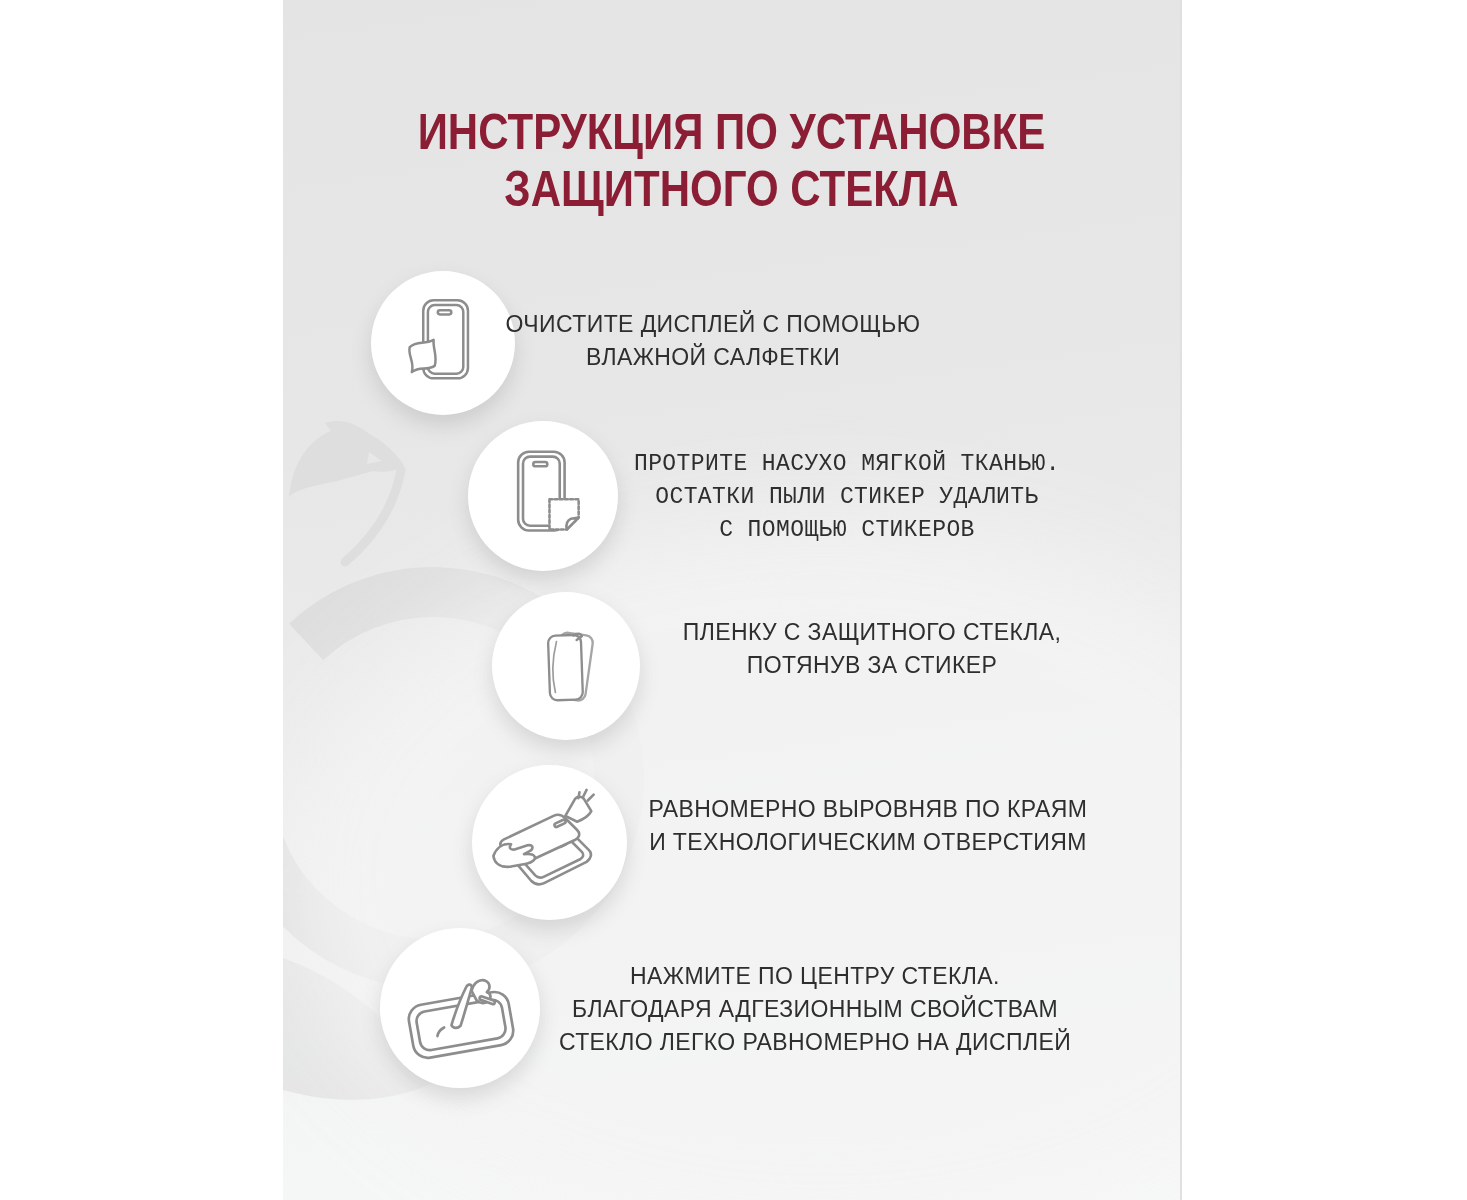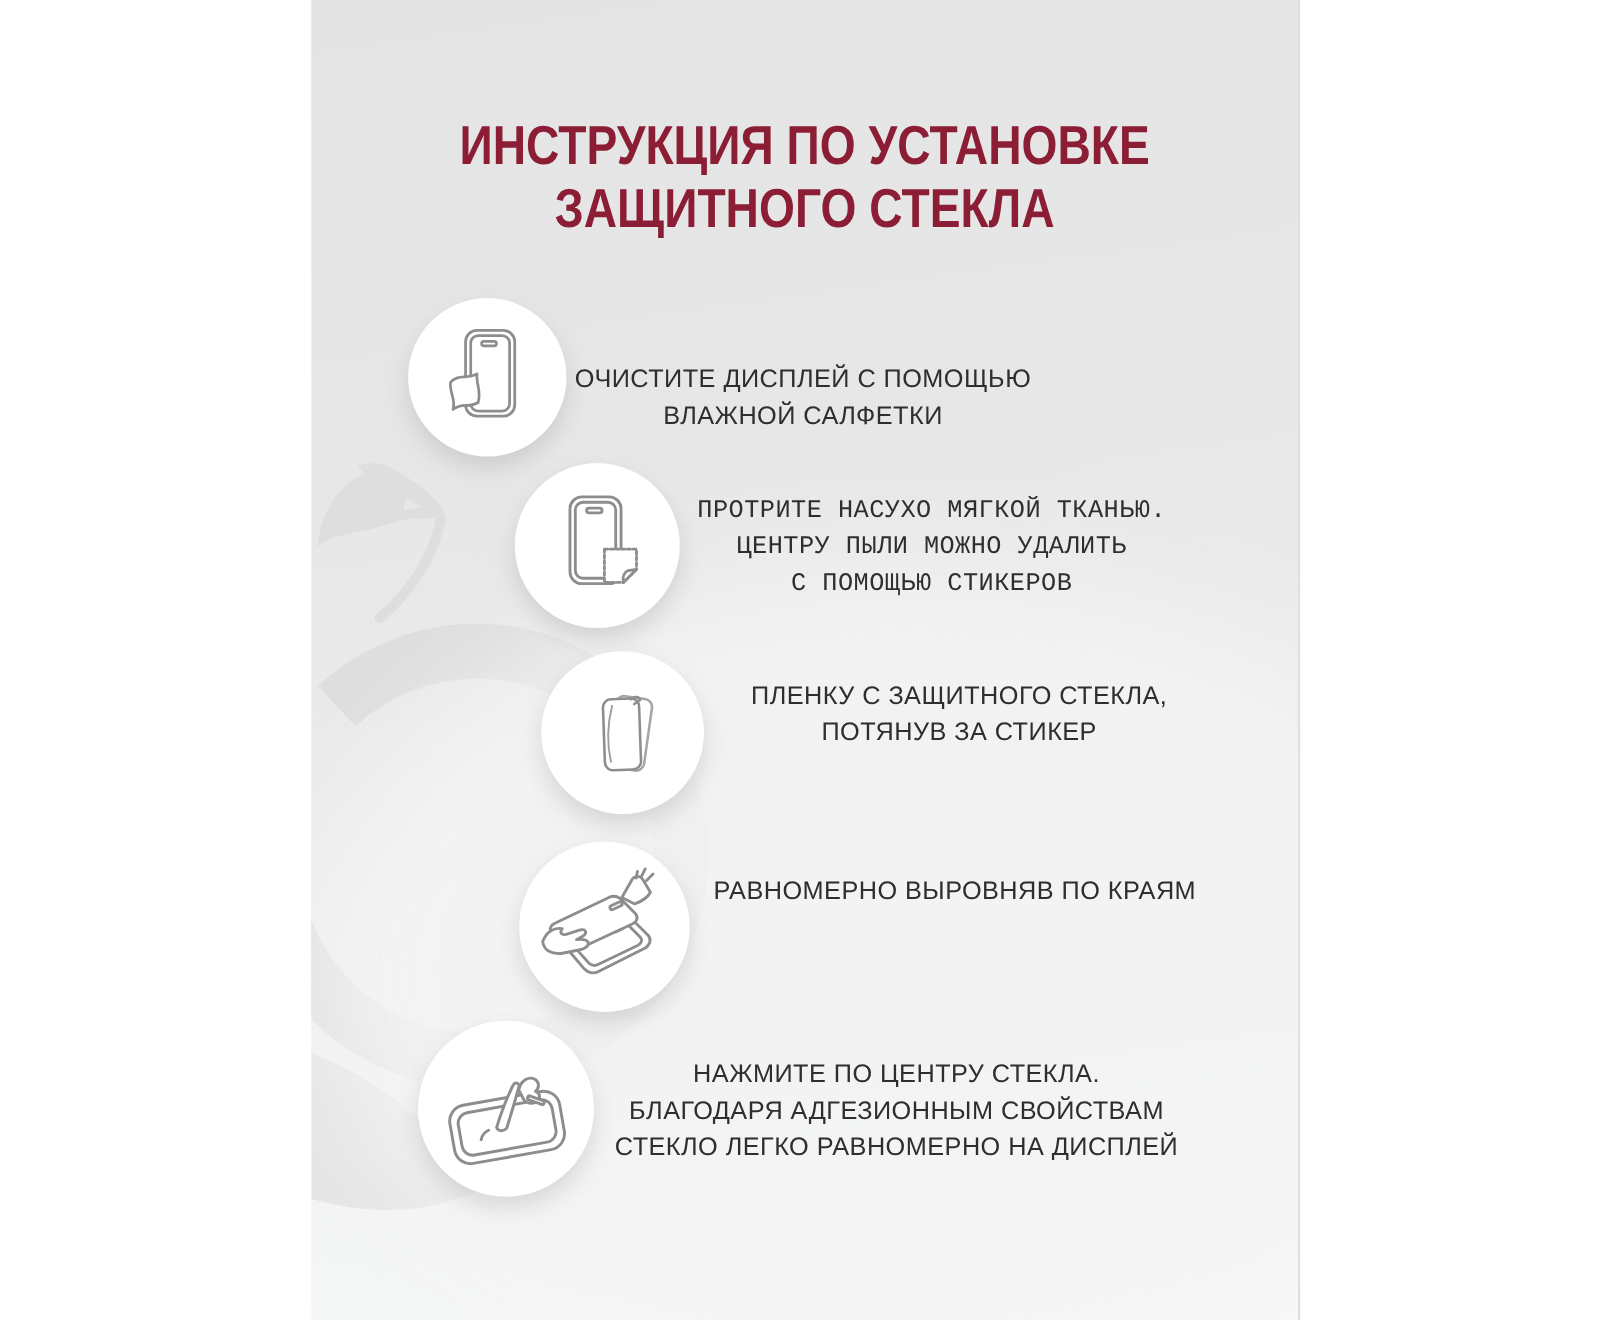--- a/index.html
+++ b/index.html
@@ -84,39 +84,39 @@
   <div class="step-circle" style="left:371px;top:271px;width:144px;height:144px;">
     <svg width="104" height="104" viewBox="0 0 100 100">
       <g fill="none" stroke="#8d8d8d" stroke-width="2.4" stroke-linejoin="round" stroke-linecap="round">
         <rect x="31" y="9" width="43" height="75" rx="10"></rect>
         <rect x="35.5" y="13.5" width="34" height="66" rx="6.5"></rect>
         <rect x="45" y="18.5" width="13" height="4" rx="2"></rect>
         <path d="M18,54 C25,47 32,52 41,47 C40,55 45,63 42,72 C34,77 28,72 20,78 C23,69 16,62 18,54 Z" fill="#ffffff"></path>
       </g>
     </svg>
   </div>
-  <div class="step-text" style="left:730px;top:308px;margin-top:20px;">
+  <div class="step-text" style="left:713px;top:308px;">
     <span>ОЧИСТИТЕ ДИСПЛЕЙ С ПОМОЩЬЮ</span>
     <span>ВЛАЖНОЙ САЛФЕТКИ</span>
   </div>
 
   <div class="step-circle" style="left:468px;top:421px;width:150px;height:150px;">
     <svg width="108" height="108" viewBox="0 0 100 100">
       <g fill="none" stroke="#8d8d8d" stroke-width="2.4" stroke-linejoin="round" stroke-linecap="round">
         <rect x="27" y="9" width="43" height="73" rx="10"></rect>
         <rect x="31.5" y="13.5" width="34" height="64" rx="6.5"></rect>
         <rect x="41" y="18.5" width="13" height="4" rx="2"></rect>
         <path d="M56,53 H83 V70 L72,81 H56 Z" fill="#ffffff" stroke-dasharray="2.6 2.2"></path>
         <path d="M83,70 L72,81 Q70.5,73.5 76,71 Z" fill="#ffffff"></path>
       </g>
     </svg>
   </div>
   <div class="step-text" style="left:847px;top:448px;font-family:Liberation Mono, monospace;">
     <span>ПРОТРИТЕ НАСУХО МЯГКОЙ ТКАНЬЮ.</span>
-    <span>ЦЕНТРУ ПЫЛИ МОЖНО УДАЛИТЬ</span>
+    <span>ОСТАТКИ ПЫЛИ СТИКЕР УДАЛИТЬ</span>
     <span>С ПОМОЩЬЮ СТИКЕРОВ</span>
   </div>
 
   <div class="step-circle" style="left:492px;top:592px;width:148px;height:148px;">
     <svg width="106" height="106" viewBox="0 0 100 100">
       <g fill="none" stroke-width="2.2" stroke-linejoin="round" stroke-linecap="round">
         <g transform="rotate(8 52 50)">
           <rect x="41" y="19" width="31" height="62" rx="7" stroke="#a6a6a6"></rect>
         </g>
         <g transform="rotate(-2 50 52)">
@@ -145,20 +145,21 @@
 
         <path d="M63,27 L71,13 C73,10 77,10 79,13 L85,23 C83,27 78,30 73,32 Z" fill="#ffffff"></path>
         <path d="M75,7 L74,12 M81,5 L78,11 M87,9 L82,14"></path>
 
         <path d="M2,61 C5,53 11,50 17,51 C15,54 16,56 20,55.5 L31,52 C35,51 36.5,54 33.5,56.5 L28,59.5 C32,59 36,59.5 37,61.5 C38,64 35,66.5 30,67.5 L17,70 C9,71 3,68 2,61 Z" fill="#ffffff"></path>
       </g>
     </svg>
   </div>
   <div class="step-text" style="left:868px;top:793px;">
     <span>РАВНОМЕРНО ВЫРОВНЯВ ПО КРАЯМ</span>
+    <span>И ТЕХНОЛОГИЧЕСКИМ ОТВЕРСТИЯМ</span>
   </div>
 
   <div class="step-circle" style="left:380px;top:928px;width:160px;height:160px;">
     <svg width="122" height="122" viewBox="0 0 100 100">
       <g fill="none" stroke="#8d8d8d" stroke-width="2.2" stroke-linejoin="round" stroke-linecap="round">
         <g transform="rotate(-10 50 62)">
           <rect x="9" y="42" width="83" height="44" rx="12"></rect>
           <rect x="15" y="48" width="71" height="32" rx="8"></rect>
         </g>
 

